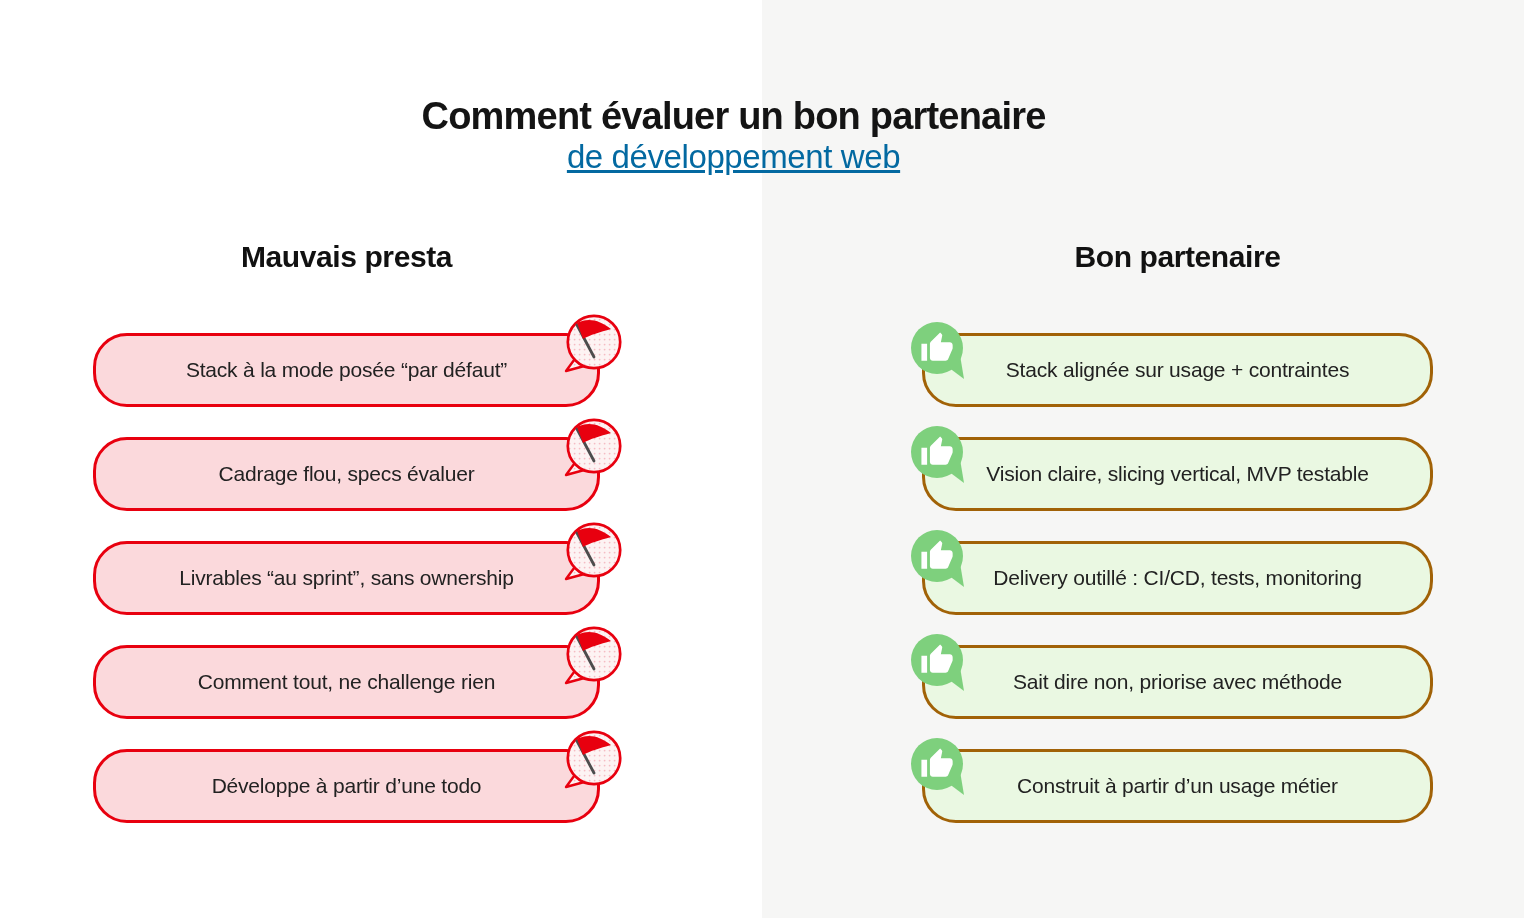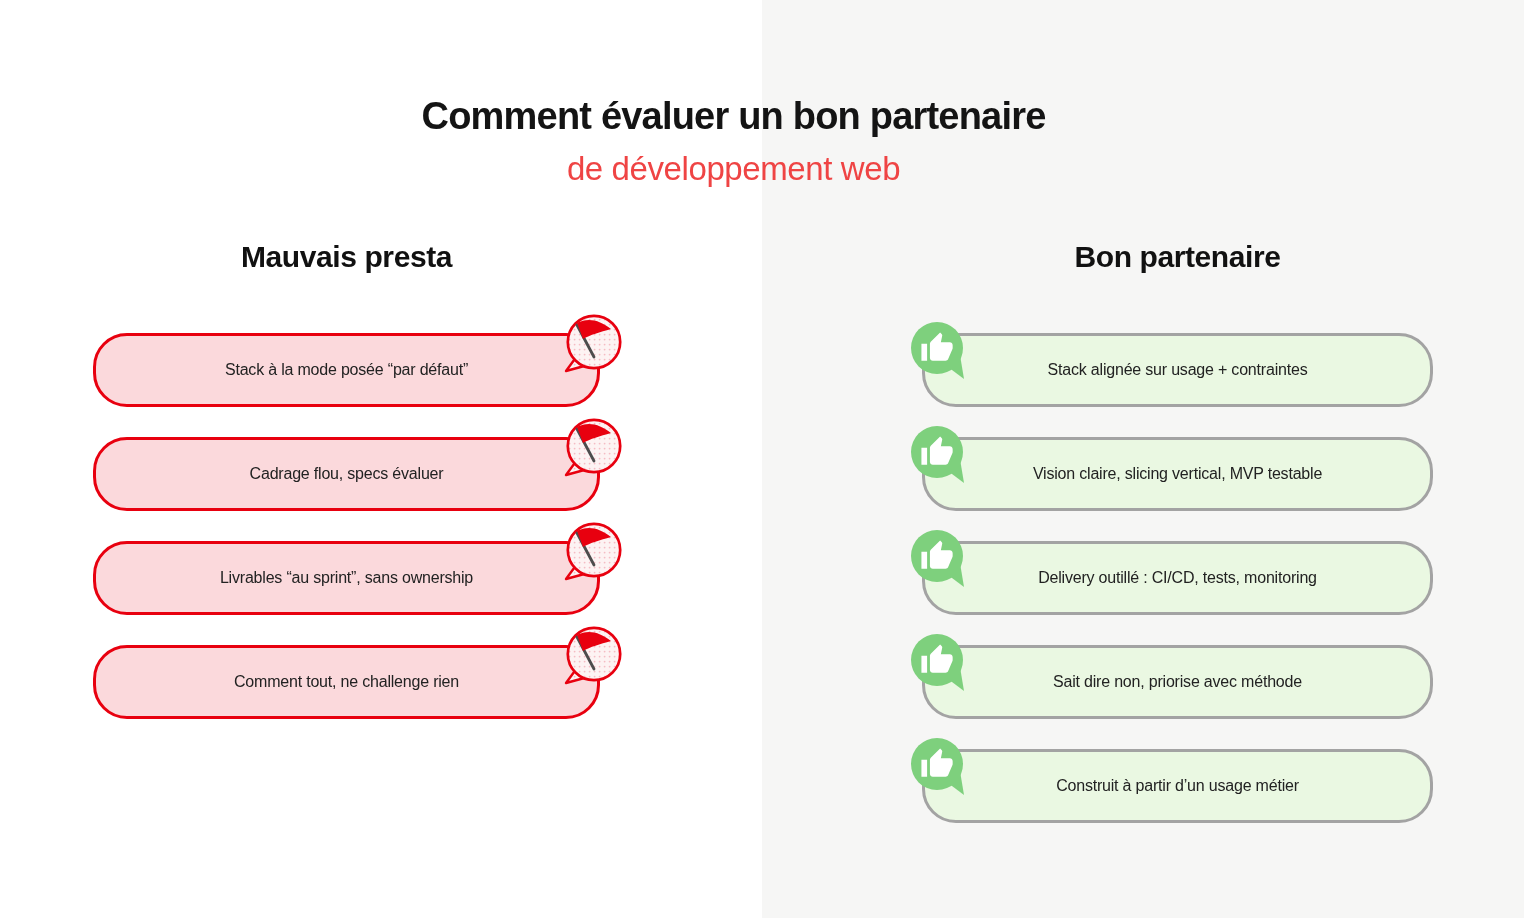--- a/index.html
+++ b/index.html
@@ -18,48 +18,48 @@
   .title-block {
     position: absolute; left: 0; top: 96px; width: 1467px;
     text-align: center; color: #141414;
   }
   .title-line1 {
     font-size: 38px; font-weight: 800; letter-spacing: -0.8px;
     line-height: 1.1;
   }
   .title-line2 {
     font-size: 33px; font-weight: 400; letter-spacing: -0.4px;
-    margin-top: 12px; color: #ef4444;
+    color: #0369a1; text-decoration: underline;
   }
   
   .col-heading {
     position: absolute; top: 240px; text-align: center;
     font-size: 30px; font-weight: 700; letter-spacing: -0.4px; color: #111;
   }
   .col-heading.bad  { left: 93px;  width: 507px; }
   .col-heading.good { left: 922px; width: 511px; }
   
   .pill-list {
     position: absolute; top: 333px;
     display: flex; flex-direction: column; gap: 30px;
   }
   .pill-list.bad  { left: 93px;  width: 507px; }
   .pill-list.good { left: 922px; width: 511px; }
   .pill {
     position: relative; height: 74px; box-sizing: border-box;
     border-radius: 34px;
     display: flex; align-items: center; justify-content: center;
-    font-size: 16px; color: #222; letter-spacing: -0.2px;
+    font-size: 21px; color: #222; letter-spacing: -0.2px;
   }
   .pill.bad {
     border: 3px solid #e8000f;
     background: #fbd9dc;
   }
   .pill.good {
-    border: 3px solid #a3a3a3;
+    border: 3px solid #a16207;
     background: #eaf8e2;
   }
   .pill-icon { position: absolute; pointer-events: none; }
   .pill.bad  .pill-icon { width: 62px; height: 62px; right: -28px; top: -23px; }
   .pill.good .pill-icon { width: 60px; height: 60px; left: -15px; top: -15px; }
   .pill-label { padding: 0 40px; text-align: center; }
   svg { display: block; }
   .defs-holder { position: absolute; width: 0; height: 0; overflow: hidden; }
 </style>
 </head>
@@ -129,20 +129,31 @@
       <svg viewBox="0 0 62 62" width="62" height="62">
         <polygon points="14,43 3,58 25,52" fill="url(#dotpat)" stroke="#e8000f" stroke-width="2.4" stroke-linejoin="round"></polygon>
         <circle cx="31" cy="29" r="26.2" fill="url(#dotpat)" stroke="#e8000f" stroke-width="2.7"></circle>
         <line x1="14" y1="12" x2="31" y2="44" stroke="#4d4d4d" stroke-width="2.8" stroke-linecap="round"></line>
         <path d="M14 10 C 25 4, 37 7, 48 16 C 37 19, 27 22, 20 26 Z" fill="#e8000f"></path>
       </svg>
     </span>
     <span class="pill-label">Comment tout, ne challenge rien</span>
   </div>
 
+  <div class="pill bad">
+    <span class="pill-icon">
+      <svg viewBox="0 0 62 62" width="62" height="62">
+        <polygon points="14,43 3,58 25,52" fill="url(#dotpat)" stroke="#e8000f" stroke-width="2.4" stroke-linejoin="round"></polygon>
+        <circle cx="31" cy="29" r="26.2" fill="url(#dotpat)" stroke="#e8000f" stroke-width="2.7"></circle>
+        <line x1="14" y1="12" x2="31" y2="44" stroke="#4d4d4d" stroke-width="2.8" stroke-linecap="round"></line>
+        <path d="M14 10 C 25 4, 37 7, 48 16 C 37 19, 27 22, 20 26 Z" fill="#e8000f"></path>
+      </svg>
+    </span>
+    <span class="pill-label">Développe à partir d’une todo</span>
+  </div>
 
 </div>
 
 <div class="pill-list good">
 
   <div class="pill good">
     <span class="pill-icon">
       <svg viewBox="0 0 60 60" width="60" height="60">
         <polygon points="38,46 54,58 50,34" fill="#7ed07d"></polygon>
         <circle cx="27" cy="27" r="26" fill="#7ed07d"></circle>

